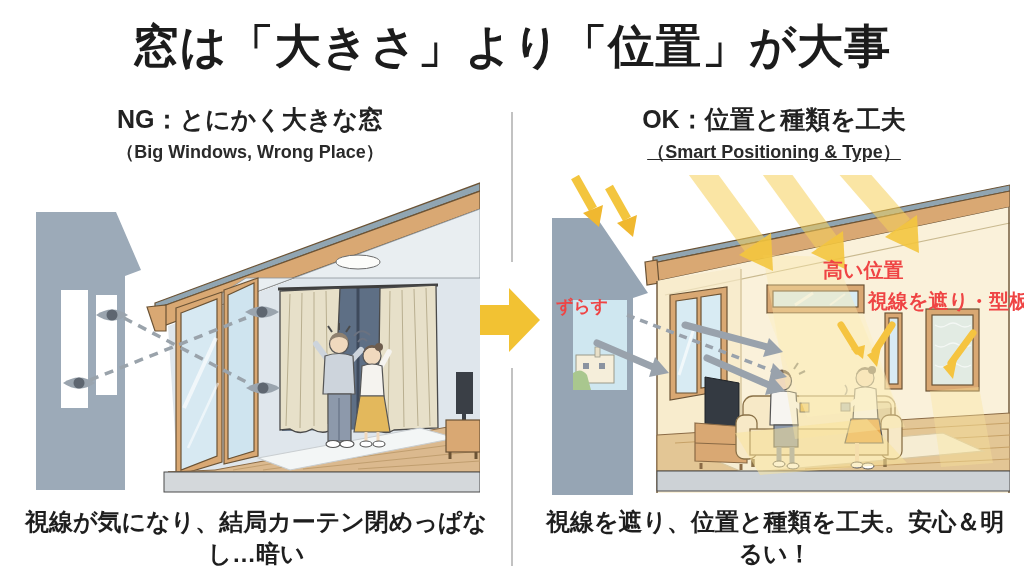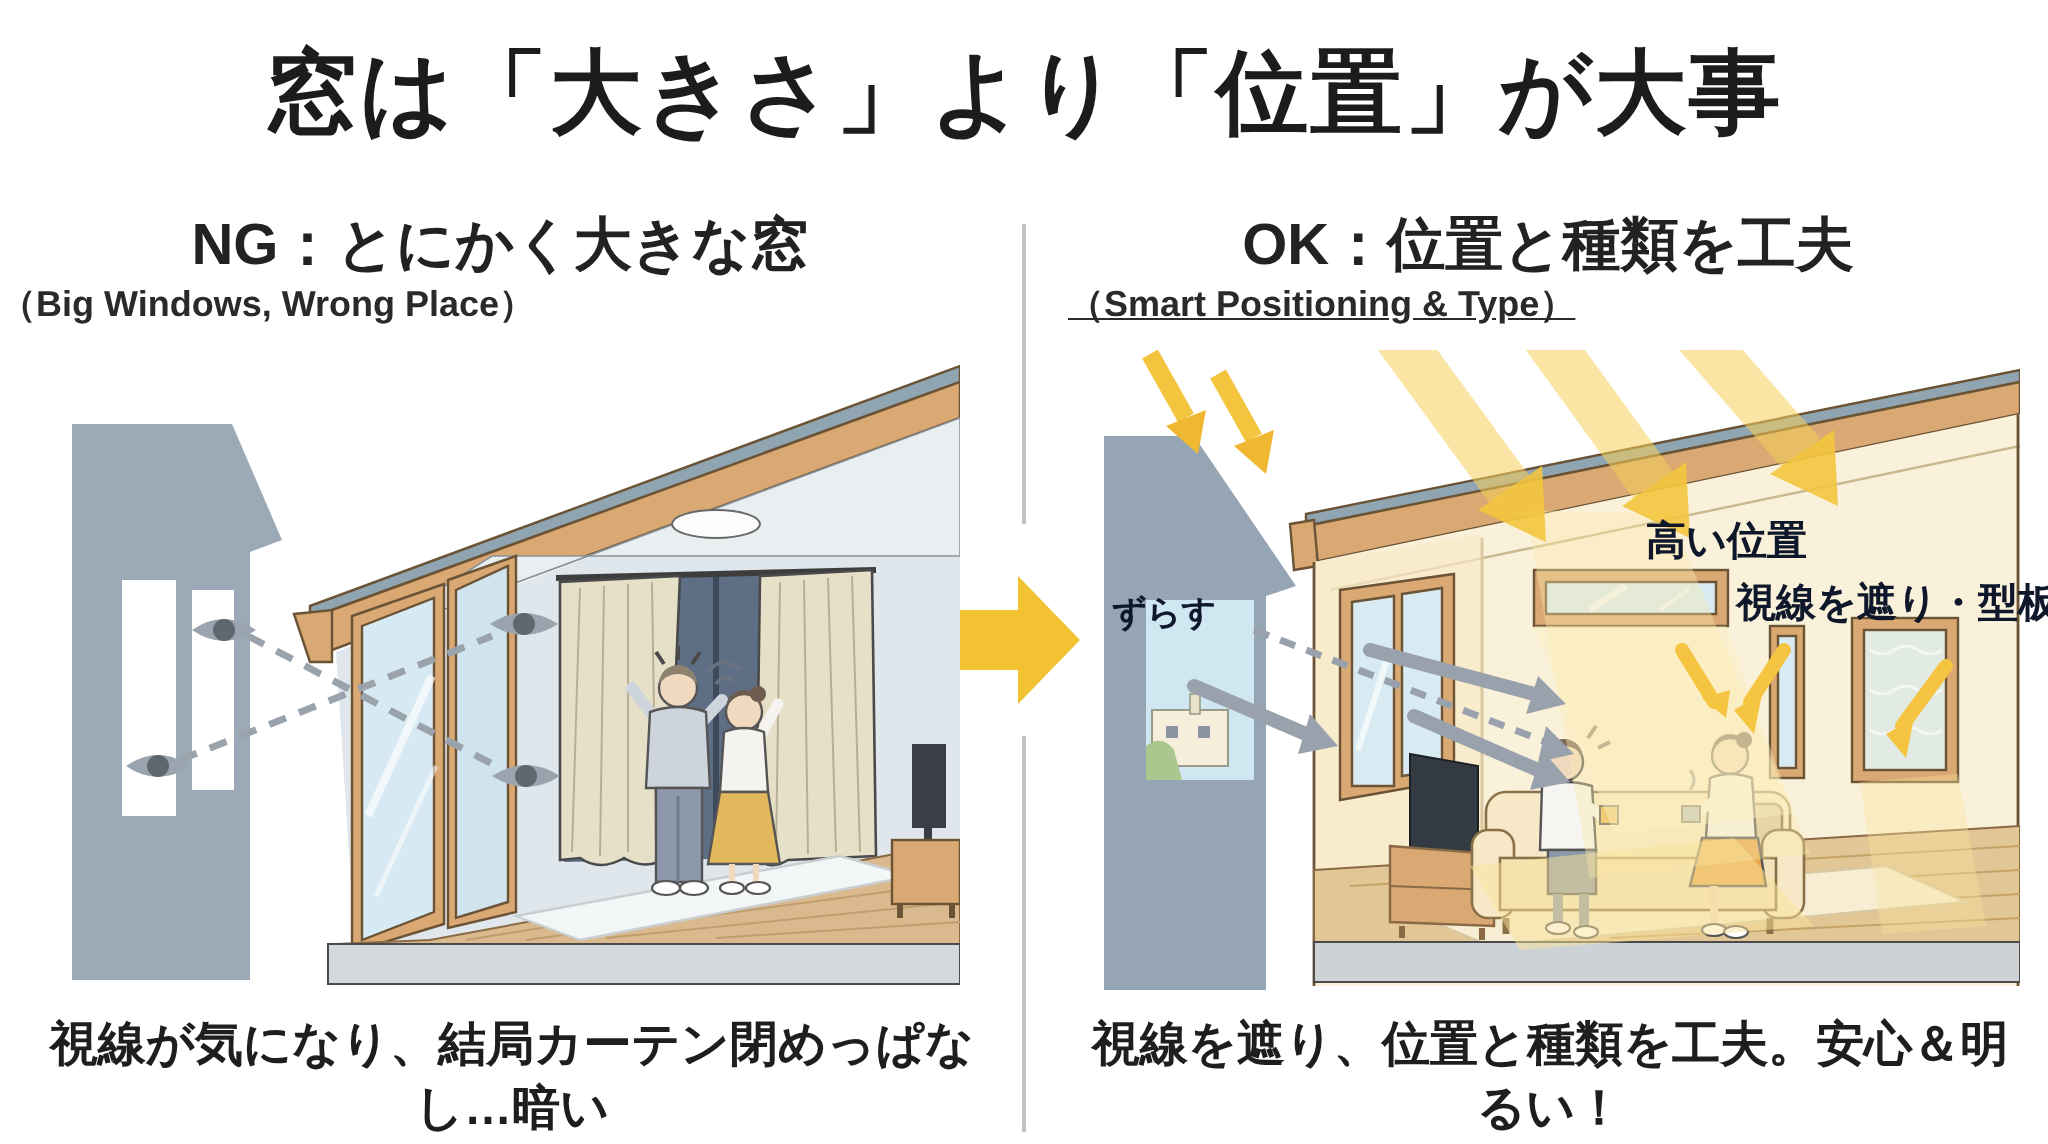--- a/index.html
+++ b/index.html
@@ -7,33 +7,33 @@
     width:1024px;height:572px;position:relative;overflow:hidden;
     background:#ffffff;
     font-family:"Liberation Sans","DejaVu Sans",sans-serif;
     color:#1e1e1e;
   }
   .abs{position:absolute;}
   .title{
     top:16px;left:0;width:1024px;text-align:center;
     font-size:46px;font-weight:900;letter-spacing:1px;color:#1c1c1c;
   }
-  .panel-heading{font-size:29px;font-weight:800;text-align:center;color:#222;}
-  .panel-sub{font-size:18px;font-weight:700;text-align:left;color:#2a2a2a;}
+  .panel-heading{font-size:25px;font-weight:800;text-align:center;color:#222;}
+  .panel-sub{font-size:18px;font-weight:700;text-align:center;color:#2a2a2a;}
   .ph-left{top:103px;left:0;width:500px;}
   .ps-left{top:140px;left:0;width:500px;}
   .ph-right{top:103px;left:534px;width:480px;}
   .ps-right{top:140px;left:534px;width:480px;text-decoration:underline;}
   .caption{font-size:24px;font-weight:800;text-align:center;color:#1e1e1e;}
   .cap-left{top:506px;left:6px;width:500px;}
   .cap-right{top:506px;left:540px;width:470px;}
   .divider{left:511px;width:2px;background:#c2c2c2;}
   .div-top{top:112px;height:150px;}
   .div-bottom{top:368px;height:198px;}
-  .anno{font-weight:800;color:#0f172a;white-space:nowrap;}
+  .anno{font-weight:800;color:#ef4444;white-space:nowrap;}
   .anno-shift{top:295px;left:556px;font-size:17px;}
   .anno-high{top:257px;left:823px;font-size:20px;}
   .anno-slit{top:288px;left:868px;font-size:20px;}
 </style>
 </head>
 <body>
 
 <div class="abs title">窓は「大きさ」より「位置」が大事</div>
 
 <div class="abs panel-heading ph-left">NG：とにかく大きな窓</div>

